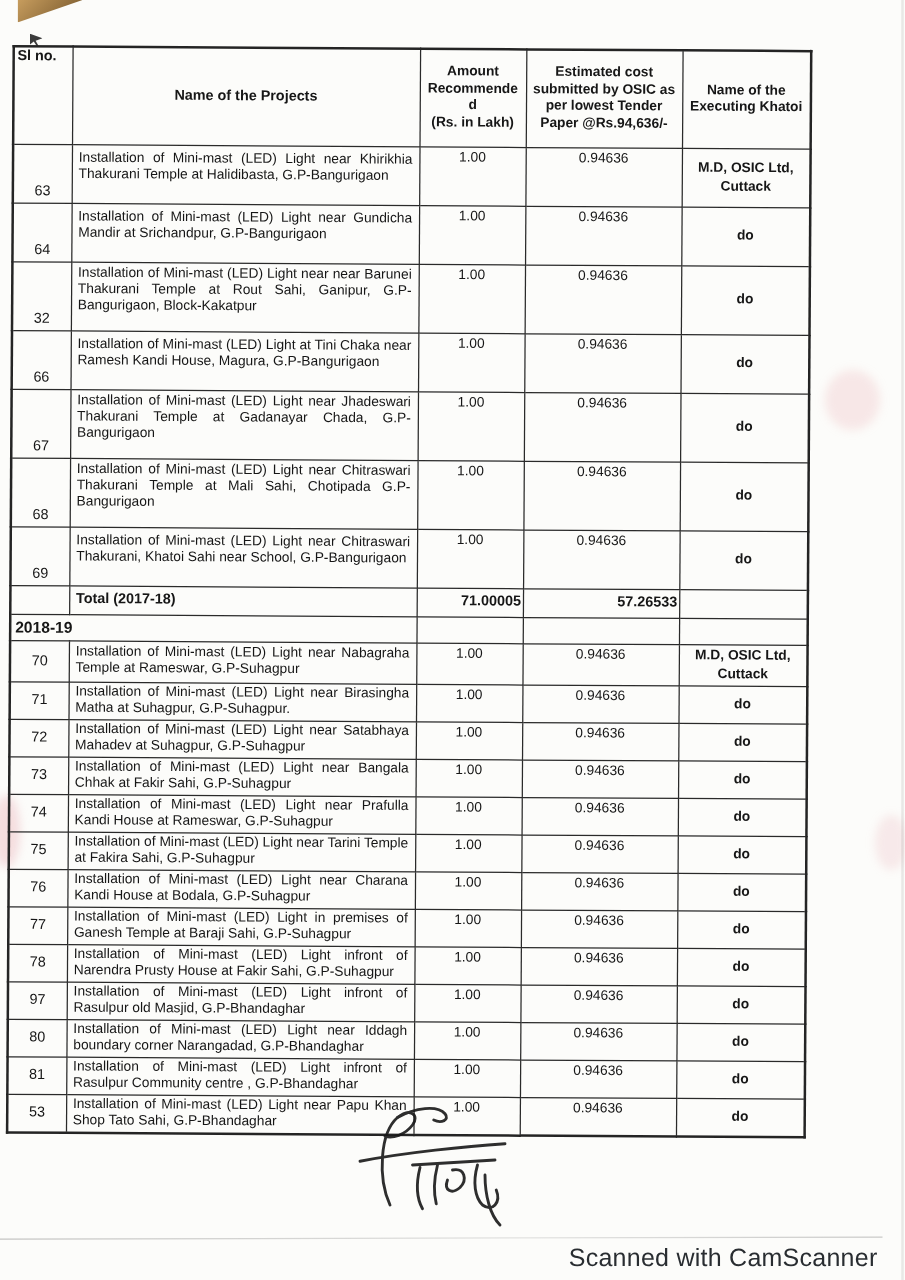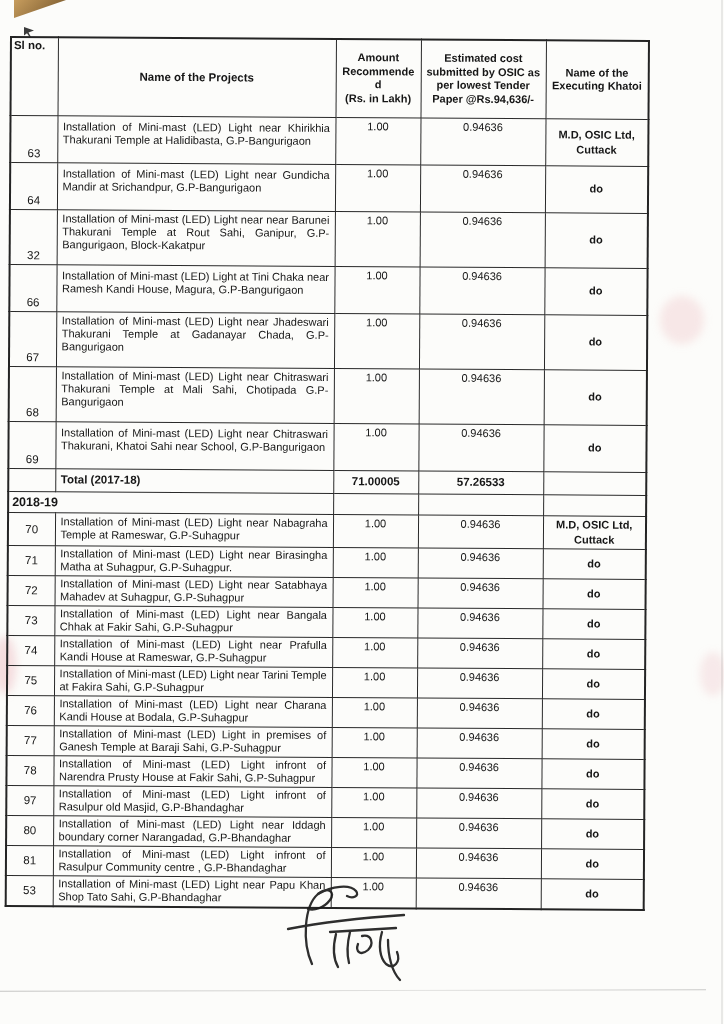--- a/index.html
+++ b/index.html
@@ -54,21 +54,21 @@
   td.amt, td.cost { text-align: center; vertical-align: top; padding-top: 2px; margin-top: 15px; }
   td.agency { text-align: center; vertical-align: middle; font-weight: bold; white-space: pre-line; line-height: 15px; font-size: 11px; }
 
   tr.p1 { height: 47px; }
   tr.p1 td.sl { vertical-align: bottom; padding-bottom: 3px; }
   tr.p1 td.name { padding-bottom: 13px; }
   tr.p2 { height: 29px; }
   tr.p2 td.name { padding: 1px 5px 2px; }
 
   tr.total-row { height: 23px; }
-  tr.total-row td { font-weight: bold; font-size: 11.5px; }
+  tr.total-row td { font-weight: bold; font-size: 11.5px; text-align: right; }
   tr.total-row td.name { text-align: left; padding: 3px 5px; }
   tr.total-row td.amt, tr.total-row td.cost { vertical-align: middle; padding-top: 0; }
 
   tr.section-row { height: 21px; }
   tr.section-row td.section-label { font-weight: bold; font-size: 12.5px; text-align: left; padding: 2px 3px; }
 
   
   #signature { position: absolute; left: 282px; top: 884px; }
 
   
@@ -287,14 +287,15 @@
       <path d="M48 48 L114 44"></path>
       <path d="M54 50 C51 62 51 74 56 83"></path>
       <path d="M68 48 C65 60 65 71 67 79"></path>
       <path d="M80 52 C90 50 92 60 86 66 C79 72 73 68 76 60"></path>
       <path d="M100 48 C96 62 98 74 104 80 C112 86 119 78 115 68"></path>
       <path d="M106 56 C106 72 110 88 118 96"></path>
     </g>
   </svg>
 
   <div class="footer-divider"></div>
+  <div class="footer-text">Scanned with CamScanner</div>
 
 </div>
 
 </body></html>

